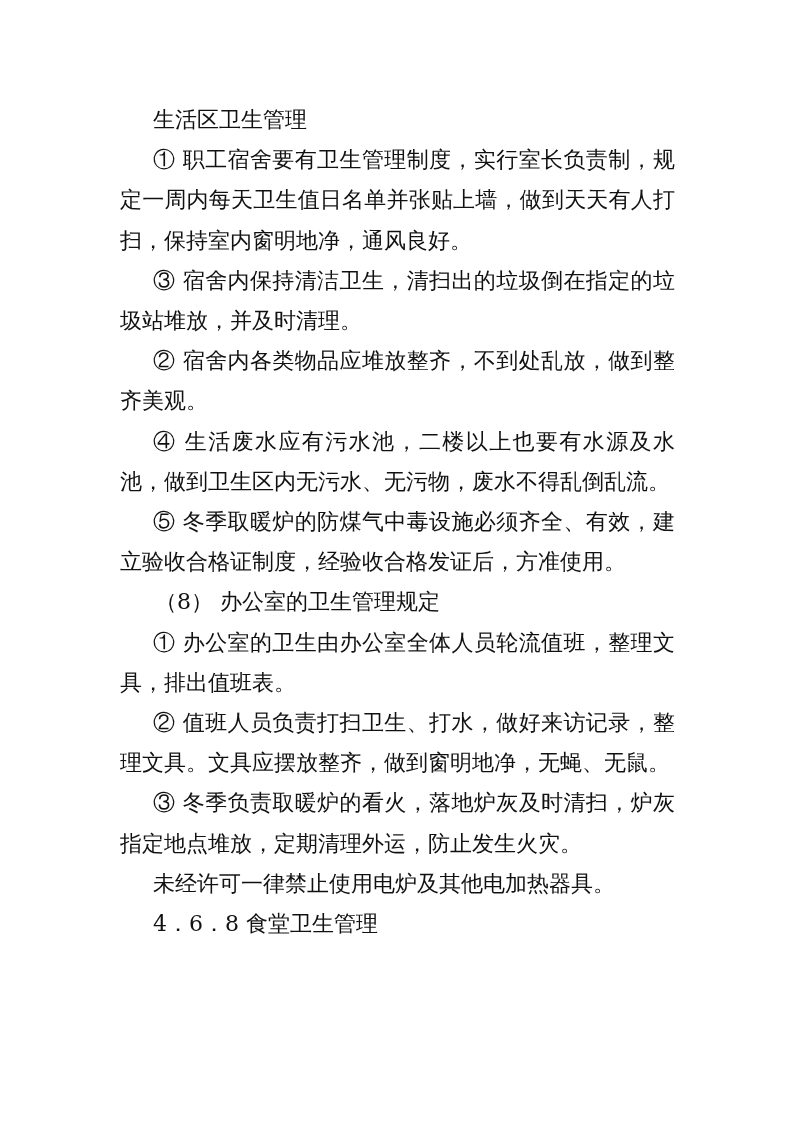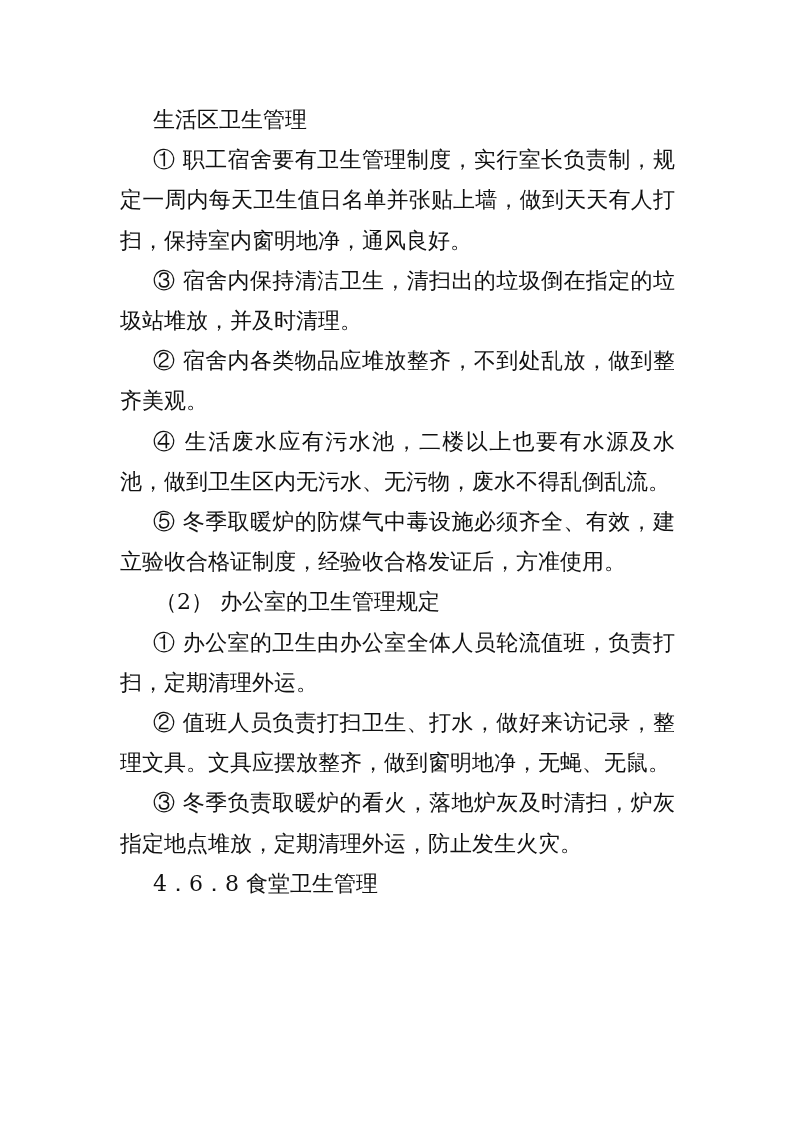--- a/index.html
+++ b/index.html
@@ -24,19 +24,20 @@
 
 <div class="page">
   <p class="p heading">生活区卫生管理</p>
 
   <p class="p indent">① 职工宿舍要有卫生管理制度，实行室长负责制，规定一周内每天卫生值日名单并张贴上墙，做到天天有人打扫，保持室内窗明地净，通风良好。</p>
   <p class="p indent">③ 宿舍内保持清洁卫生，清扫出的垃圾倒在指定的垃圾站堆放，并及时清理。</p>
   <p class="p indent">② 宿舍内各类物品应堆放整齐，不到处乱放，做到整齐美观。</p>
   <p class="p indent">④ 生活废水应有污水池，二楼以上也要有水源及水池，做到卫生区内无污水、无污物，废水不得乱倒乱流。</p>
   <p class="p indent">⑤ 冬季取暖炉的防煤气中毒设施必须齐全、有效，建立验收合格证制度，经验收合格发证后，方准使用。</p>
 
-  <p class="p sub">（2） 办公室的卫生管理规定</p>
-  <p class="p indent">① 办公室的卫生由办公室全体人员轮流值班，负责打扫，定期清理外运。</p>
+  <p class="p sub">（8） 办公室的卫生管理规定</p>
+  <p class="p indent">① 办公室的卫生由办公室全体人员轮流值班，整理文具，排出值班表。</p>
   <p class="p indent">② 值班人员负责打扫卫生、打水，做好来访记录，整理文具。文具应摆放整齐，做到窗明地净，无蝇、无鼠。</p>
   <p class="p indent">③ 冬季负责取暖炉的看火，落地炉灰及时清扫，炉灰指定地点堆放，定期清理外运，防止发生火灾。</p>
 
+  <p class="p indent">未经许可一律禁止使用电炉及其他电加热器具。</p>
   <p class="p indent">4．6．8 食堂卫生管理</p>
 </div>
 
 </body></html>

